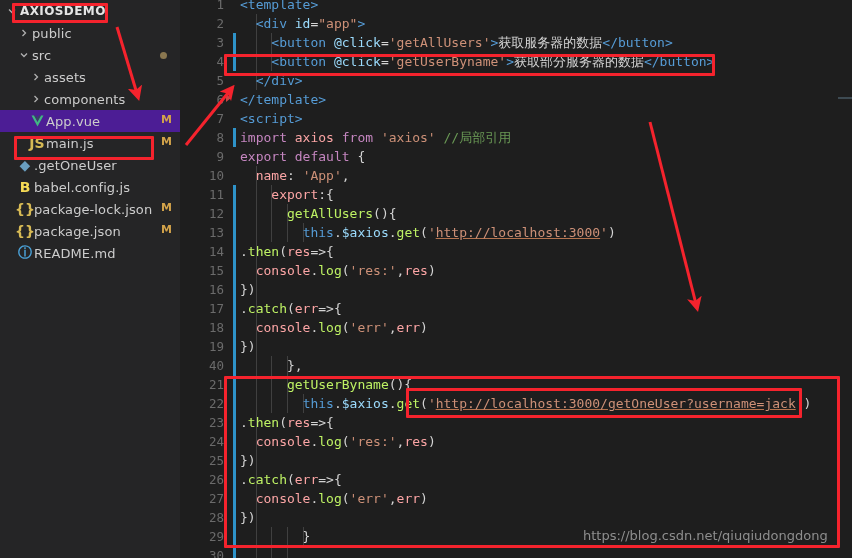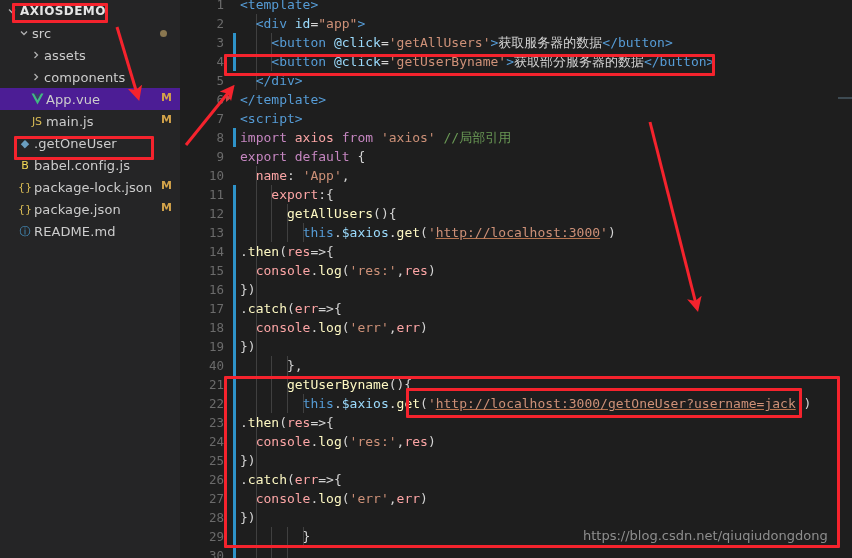--- a/index.html
+++ b/index.html
@@ -32,21 +32,21 @@
   .tree-row.selected { background: #4c1d95; }
   .twisty {
     width: 16px; height: 22px; flex: 0 0 16px;
     display: flex; align-items: center; justify-content: center;
     color: #b0b0b0; font-size: 10px; line-height: 1;
   }
   .twisty svg { display: block; }
   .ficon {
     width: 18px; flex: 0 0 18px;
     display: flex; align-items: center; justify-content: center;
-    font-size: 11px; font-weight: normal;
+    font-size: 14px; font-weight: bold;
   }
   .flabel { font-size: 13px; letter-spacing: 0.1px; }
   .root-label { font-weight: bold; font-size: 12px; letter-spacing: .4px; color: #e4e4e4; }
   .dim { color: #8a8a8a; }
   .badge-M {
     position: absolute; right: 8px; top: 3px;
     font-size: 11px; font-weight: bold; color: #d3a34a;
   }
   .dot-mod {
     position: absolute; right: 13px; top: 8px;
@@ -90,21 +90,21 @@
   .ind {
     position: absolute; top: 0; width: 1px; height: 19px;
     background: #404040;
   }
 
   
   .t-tag     { color: #569cd6; }
   .t-attr    { color: #9cdcfe; }
   .t-str     { color: #ce9178; }
   .t-kw      { color: #c586c0; }
-  .t-fn      { color: #fef9c3; margin-top: 40px; }
+  .t-fn      { color: #bef264; margin-top: 40px; }
   .t-var     { color: #fca5a5; }
   .t-prop    { color: #9cdcfe; }
   .t-plain   { color: #d4d4d4; }
   .t-cmt     { color: #6a9955; }
   .t-this    { color: #569cd6; }
   .t-op      { color: #d4d4d4; }
   .t-link    { color: #ce9178; text-decoration: underline; text-decoration-color: #b5744f; }
   .t-cjk     { color: #d4d4d4; font-family: "DejaVu Sans", sans-serif; font-size: 13px; }
 
   
@@ -140,20 +140,28 @@
 <div id="root">
 
   <div id="sidebar">
       <div class="tree-row" style="padding-left: 4px;">
         <span class="twisty">
           <svg width="10" height="10" viewBox="0 0 10 10">
             <path d="M2 3.5 L5 6.5 L8 3.5" stroke="#b0b0b0" stroke-width="1.3" fill="none"></path>
           </svg>
         </span>
         <span class="root-label">AXIOSDEMO</span>
+      </div>
+      <div class="tree-row" style="padding-left: 16px;">
+        <span class="twisty">
+          <svg width="10" height="10" viewBox="0 0 10 10">
+            <path d="M3.5 2 L6.5 5 L3.5 8" stroke="#b0b0b0" stroke-width="1.3" fill="none"></path>
+          </svg>
+        </span>
+        <span class="flabel">public</span>
       </div>
       <div class="tree-row" style="padding-left: 16px;">
         <span class="twisty">
           <svg width="10" height="10" viewBox="0 0 10 10">
             <path d="M2 3.5 L5 6.5 L8 3.5" stroke="#b0b0b0" stroke-width="1.3" fill="none"></path>
           </svg>
         </span>
         <span class="flabel">src</span>
         <span class="dot-mod"></span>
       </div>

